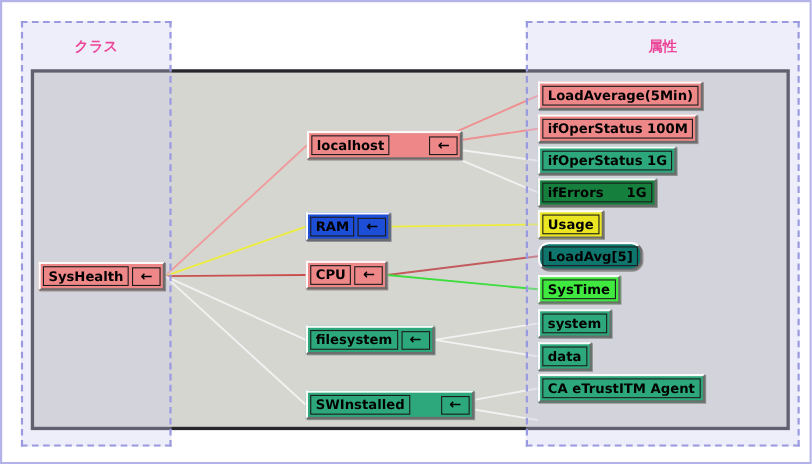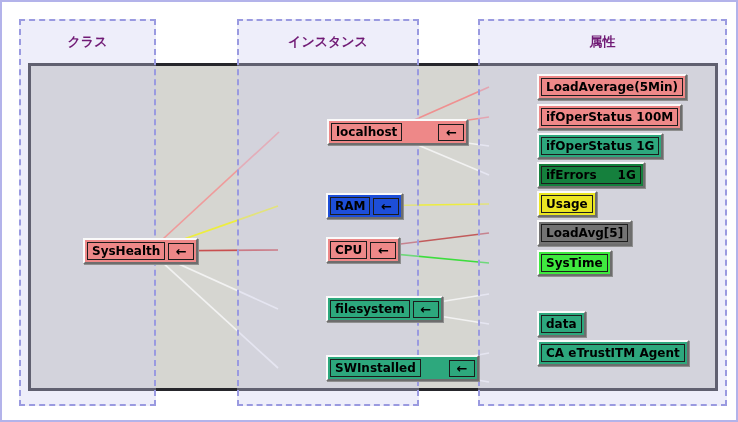--- a/index.html
+++ b/index.html
@@ -18,21 +18,21 @@
     background:rgba(205,205,242,0.35);
     box-sizing:border-box;
     z-index:3;
   }
   .column .hdr{
     display:block;
     text-align:center;
     margin-top:12px;
     font-size:13px;
     font-weight:bold;
-    color:#701a75;
+    color:#ec4899;
   }
   #canvas{
     position:absolute;
     left:26px;top:61px;
     width:684px;height:322px;
     background:#d6d6d1;
     border:3px solid #26262b;
     z-index:1;
   }
   #edges{
@@ -46,21 +46,20 @@
   .node{
     position:absolute;
     display:inline-flex;
     align-items:flex-end;
     gap:3px;
     padding:2px;
     border:2px solid;
     border-color:#fafafa #6d6d6d #6d6d6d #fafafa;
     box-shadow:1px 1px 0 #8f8f8f;
     cursor:default;
-    margin-left:48px;
   }
   .cell{
     border:1px solid #1c1c1c;
     padding:0 4px;
     font-size:12px;
     font-weight:bold;
     line-height:16px;
     color:#000;
     white-space:pre;
   }
@@ -93,23 +92,20 @@
       <line x1="350" y1="248" x2="487" y2="261" stroke="#3ddd3d" stroke-width="1.7"></line>
       <line x1="393" y1="307" x2="487" y2="292" stroke="#f2f2f2" stroke-width="1.7"></line>
       <line x1="393" y1="307" x2="487" y2="322" stroke="#f2f2f2" stroke-width="1.7"></line>
       <line x1="404" y1="366" x2="487" y2="351" stroke="#f2f2f2" stroke-width="1.7"></line>
       <line x1="404" y1="366" x2="487" y2="380" stroke="#f2f2f2" stroke-width="1.7"></line>
     </svg>
 
   <div class="column" id="col-class" style="left: 17px; width: 137px;">
     <span class="hdr">クラス</span>
   </div>
-  <div class="column" id="col-instance" style="left: 235px; width: 182px;">
-    <span class="hdr">インスタンス</span>
-  </div>
   <div class="column" id="col-attribute" style="left: 476px; width: 249px;">
     <span class="hdr">属性</span>
   </div>
 
   <div id="nodes-layer">
       <div class="node" id="node-syshealth" style="left: 33px; top: 236px; background: rgb(238, 136, 136);">
         <span class="cell lbl">SysHealth</span>
         <span class="cell arrow">←</span>
       </div>
       <div class="node" id="node-localhost" style="left: 277px; top: 117px; background: rgb(238, 136, 136); gap: 36px;">
@@ -140,25 +136,28 @@
       </div>
       <div class="node" id="node-ifoperstatus1g" style="left: 487px; top: 131px; background: rgb(45, 168, 125);">
         <span class="cell lbl">ifOperStatus 1G</span>
       </div>
       <div class="node" id="node-iferrors1g" style="left: 487px; top: 160px; background: #15803d;">
         <span class="cell lbl">ifErrors     1G</span>
       </div>
       <div class="node" id="node-usage" style="left: 487px; top: 189px; background: rgb(235, 230, 34);">
         <span class="cell lbl">Usage</span>
       </div>
-      <div class="node" id="node-loadavg5" style="left: 487px; top: 218px; background: #737373;">
+      <div class="node" id="node-loadavg5" style="left: 487px; top: 218px; background: #0f766e; border-radius: 10px;">
         <span class="cell lbl">LoadAvg[5]</span>
       </div>
       <div class="node" id="node-systime" style="left: 487px; top: 248px; background: rgb(63, 233, 63);">
         <span class="cell lbl">SysTime</span>
+      </div>
+      <div class="node" id="node-system" style="left: 487px; top: 279px; background: rgb(45, 168, 125);">
+        <span class="cell lbl">system</span>
       </div>
       <div class="node" id="node-data" style="left: 487px; top: 309px; background: rgb(45, 168, 125);">
         <span class="cell lbl">data</span>
       </div>
       <div class="node" id="node-ca-agent" style="left: 487px; top: 338px; background: rgb(45, 168, 125);">
         <span class="cell lbl">CA eTrustITM Agent</span>
       </div>
     </div>
 
 </div>

